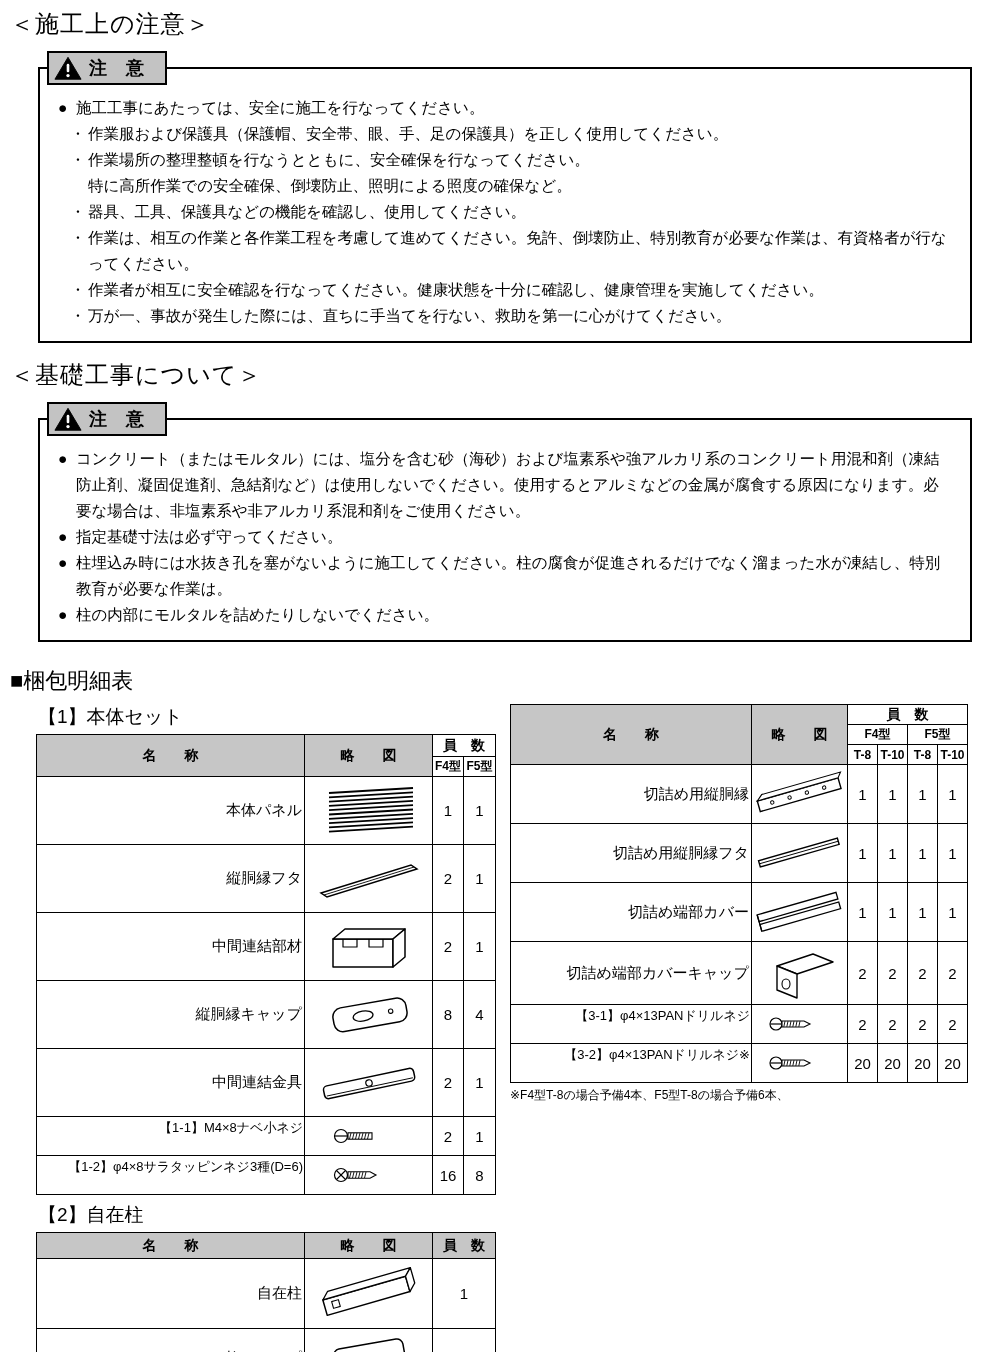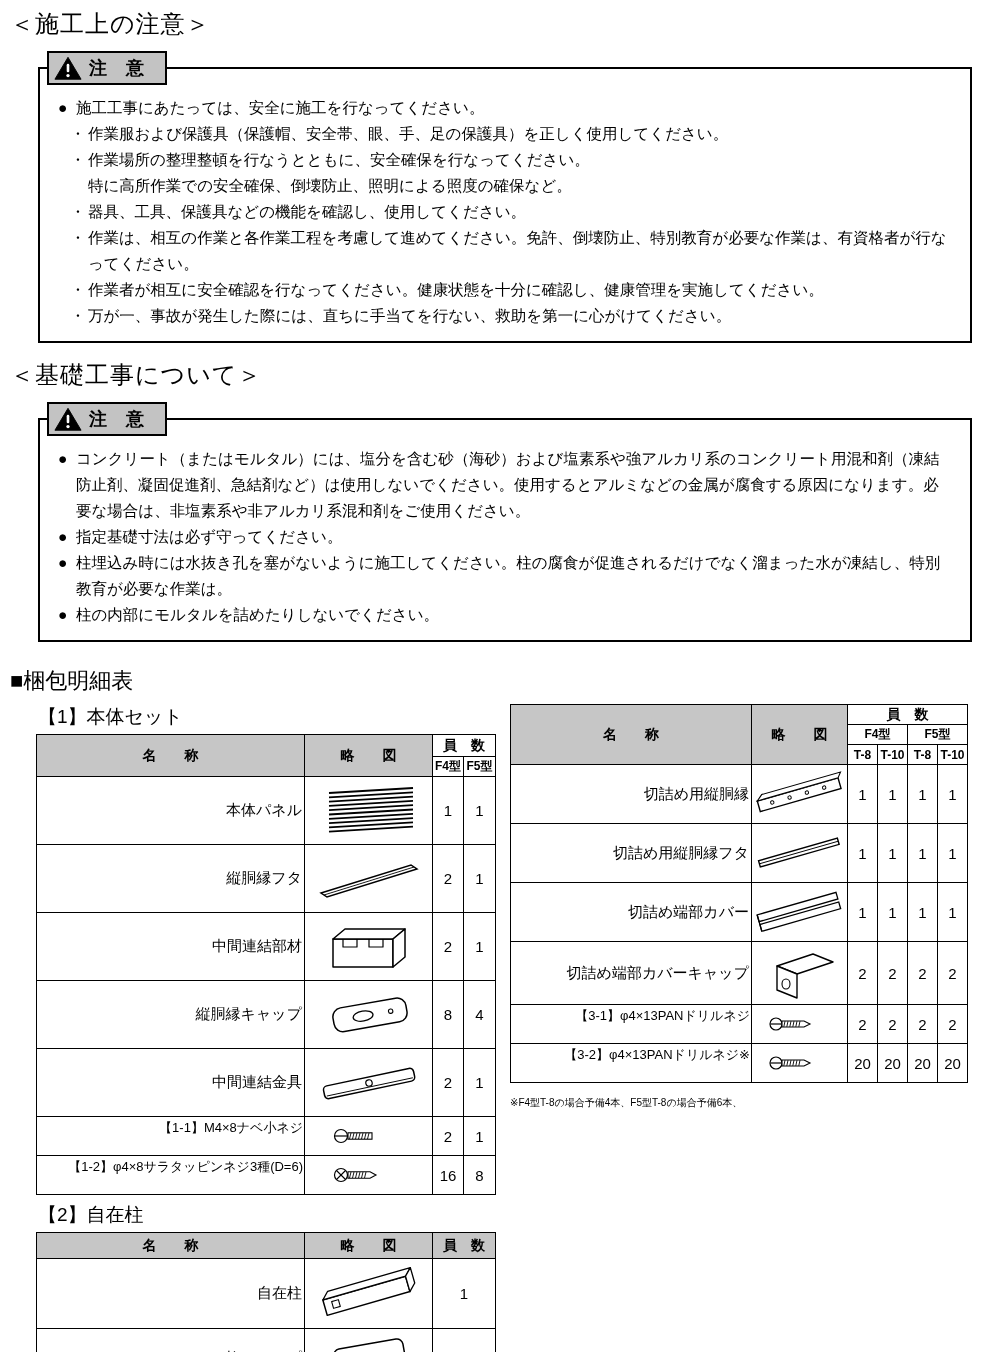--- a/index.html
+++ b/index.html
@@ -27,21 +27,21 @@
   th{background:#c6c6c6;font-weight:bold;font-size:14px;text-align:center}
   th.wh{background:#fff}
   th.tsz{font-size:12px}
   td.nm{font-size:15px;padding:4px 2px 4px 8px;vertical-align:middle;text-align:right}
   td.nm.sm{font-size:13px;padding:2px 1px 18px 5px}
   td.dg{text-align:center;vertical-align:middle}
   td.qt{text-align:center;font-size:15px;vertical-align:middle}
   tr.h22{height:22px} tr.h20{height:20px} tr.h26{height:26px}
   tr.h68{height:68px} tr.h80{height:57px} tr.h24{height:24px}
   tr.h70{height:70px} tr.h60{height:60px}
-  .note{font-size:10px;line-height:23px;margin-top:8px}
+  .note{font-size:12px;line-height:23px;margin-top:1px}
   .note .l2{padding-left:15px}
   svg{display:block;margin:0 auto}
 </style>
 </head>
 <body>
 
 <div class="page">
 
   <div class="sec-title">＜施工上の注意＞</div>
 

